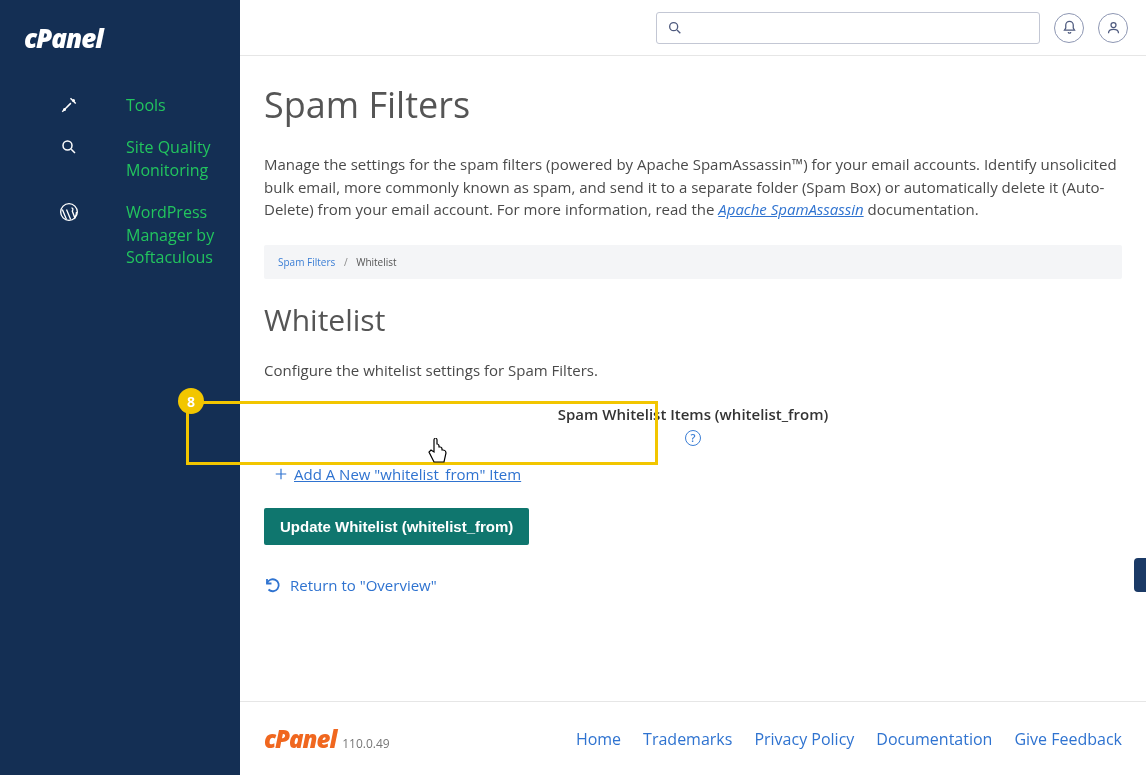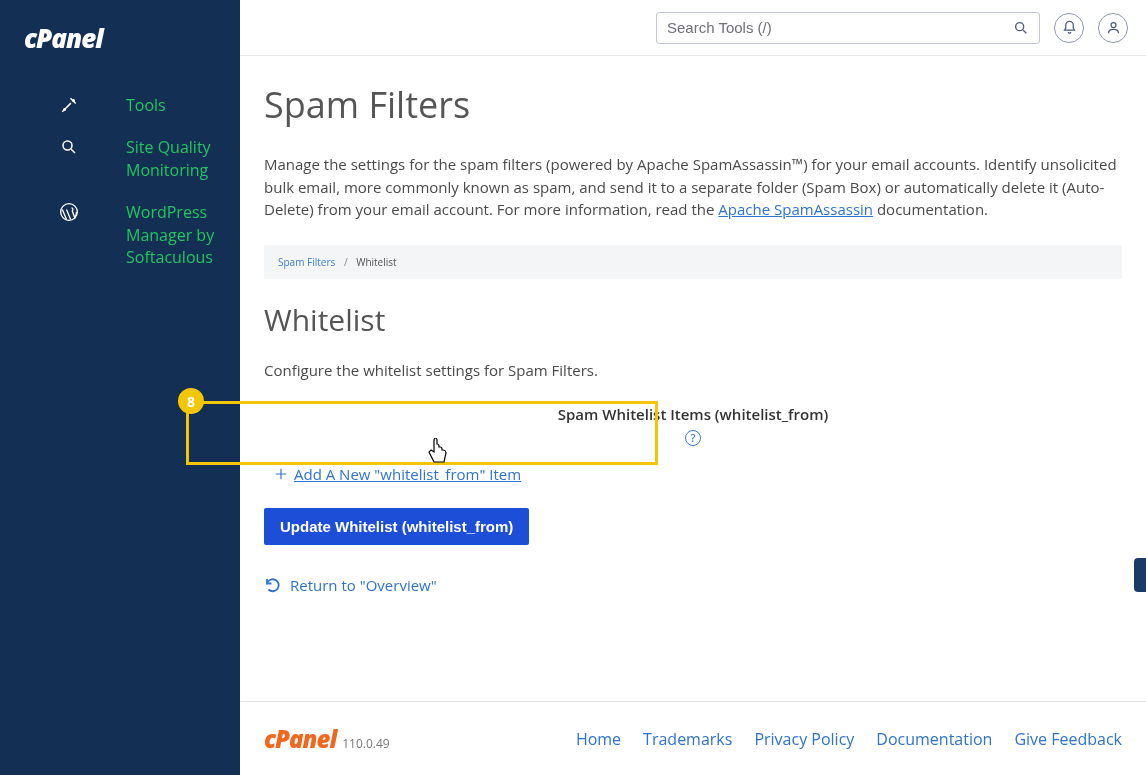--- a/index.html
+++ b/index.html
@@ -14,31 +14,31 @@
   .main { flex: 1; display: flex; flex-direction: column; position: relative; }
   .topbar { height: 56px; border-bottom: 1px solid #e6e6e6; display: flex; align-items: center; padding: 0 18px 0 0; gap: 14px; }
   .topbar-spacer { flex: 1; }
   .search-wrap { width: 384px; height: 32px; border: 1px solid #c3c7d4; border-radius: 3px; display: flex; align-items: center; padding: 0 10px; }
   .search-wrap input { flex: 1; border: none; outline: none; font-size: 15px; color: #555; }
   .search-wrap input::placeholder { color: #6f6f77; }
   .circ-btn { width: 30px; height: 30px; border: 1px solid #8e97b3; border-radius: 50%; display: flex; align-items: center; justify-content: center; color: #4e5a7e; cursor: pointer; }
   .content { padding: 24px 24px 0 24px; flex: 1; overflow: auto; color: #333; }
   h1.page-title { font-size: 36px; font-weight: 400; color: #555555; margin: 0 0 24px; }
   .intro { font-size: 15px; color: #4a4a4a; line-height: 1.5; margin-bottom: 24px; }
-  .intro a { color: #2f73d0; text-decoration: underline; }
+  .intro a { color: #2f73d0; text-decoration: underline; font-style: italic; }
   .breadcrumb { background: #f4f5f7; padding: 10px 14px; border-radius: 2px; font-size: 10px; margin-bottom: 20px; }
   .breadcrumb a { color: #3b7ed5; text-decoration: none; }
   .breadcrumb .sep { color: #888; padding: 0 6px; }
   .breadcrumb .cur { color: #555; }
   h2.section-title { font-size: 30px; font-weight: 400; color: #555; margin: 10px 0 20px; }
   .section-desc { font-size: 15px; color: #4a4a4a; margin-bottom: 24px; }
   .items-label { font-size: 15px; font-weight: 600; color: #333; display: flex; align-items: center; gap: 6px; flex-direction: column; }
   .help-q { display:inline-flex; width:16px; height:16px; border:1.5px solid #3b7ed5; border-radius:50%; align-items:center; justify-content:center; font-size:11px; color:#3b7ed5; font-weight:600;}
   .add-link { display: inline-flex; align-items: center; gap: 6px; color: #2f73d0; font-size: 15px; text-decoration: underline; margin: 18px 0 24px 10px; cursor:pointer;}
-  .btn-primary { background: #1d4ed8; color: #fff; border: none; padding: 10px 16px; font-size: 15px; font-weight: 600; border-radius: 2px; cursor: pointer; }
+  .btn-primary { background: #0f766e; color: #fff; border: none; padding: 10px 16px; font-size: 15px; font-weight: 600; border-radius: 2px; cursor: pointer; }
   .return-link { display: inline-flex; align-items: center; gap: 8px; color: #2f73d0; font-size: 15px; margin-top: 30px; cursor:pointer; }
   .footer { border-top: 1px solid #e6e6e6; padding: 20px 24px; display: flex; align-items: center; gap: 10px; }
   .footer-logo { display: flex; align-items: baseline; gap: 6px; }
   .footer .ver { font-size: 12px; color: #777; }
   .footer-spacer { flex: 1; }
   .footer-links { display: flex; gap: 22px; font-size: 16px; }
   .footer-links a { color: #2f73d0; text-decoration: none; }
   .highlight-box { position:absolute; border:3px solid #f2c600; pointer-events:none; }
   .highlight-badge { position:absolute; width:26px; height:26px; border-radius:50%; background:#f2c600; color:#fff; font-weight:700; display:flex; align-items:center; justify-content:center; font-size:14px; pointer-events:none;}
   .cursor-img { position:absolute; pointer-events:none; }
@@ -86,21 +86,20 @@
         </span>
         <span>WordPress Manager by Softaculous</span>
       </div>
     </nav>
   </aside>
 
   <main class="main">
     <div class="topbar">
       <div class="topbar-spacer"></div>
       <div class="search-wrap">
-        <input type="text" placeholder="Search Tools (/)" style="">
         <svg width="16" height="16" viewBox="0 0 24 24" fill="none" stroke="#4e5a7e" stroke-width="2">
             <circle cx="10" cy="10" r="6"></circle>
             <path d="M20 20l-5-5"></path>
           </svg>
       </div>
       <div class="circ-btn">
         <svg width="15" height="15" viewBox="0 0 24 24" fill="none" stroke="#4e5a7e" stroke-width="2">
             <path d="M6 8a6 6 0 1 1 12 0v5l2 3H4l2-3V8z"></path>
             <path d="M10 19a2 2 0 0 0 4 0"></path>
           </svg>

